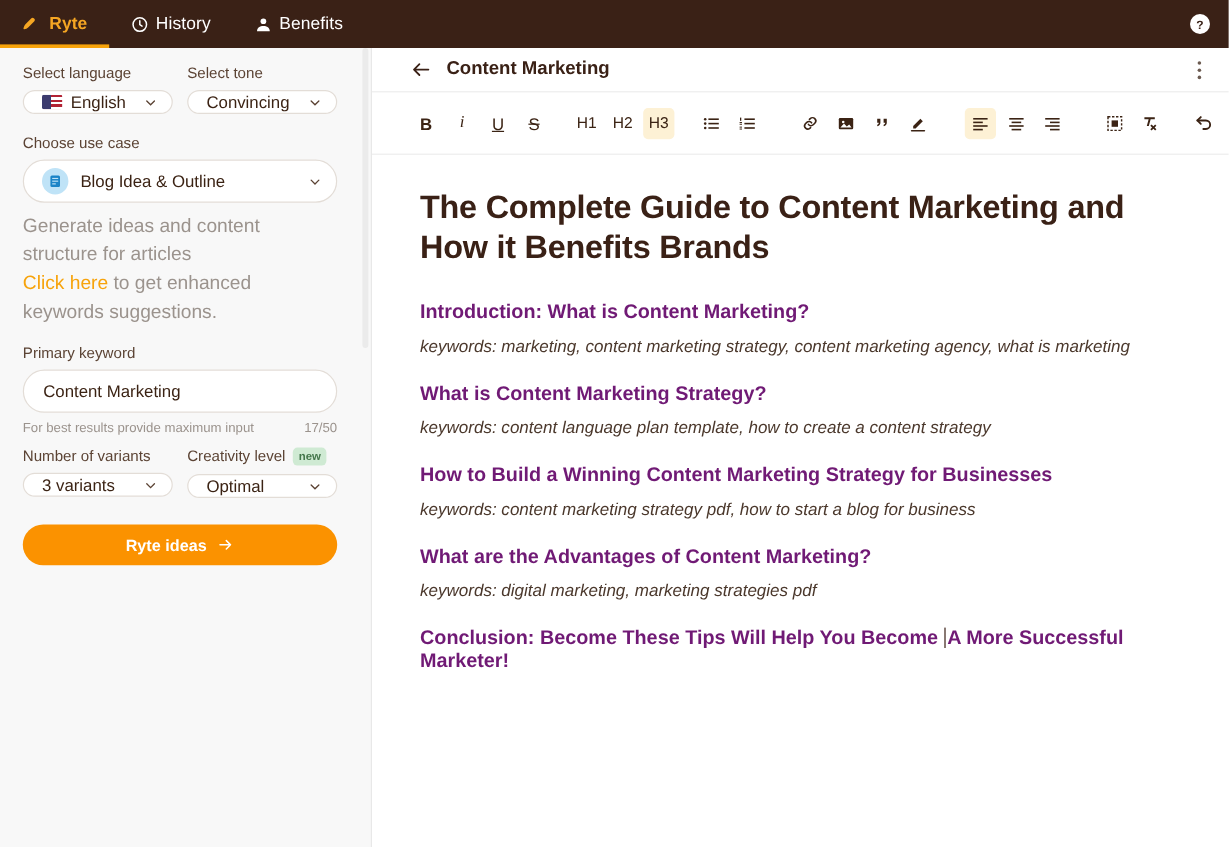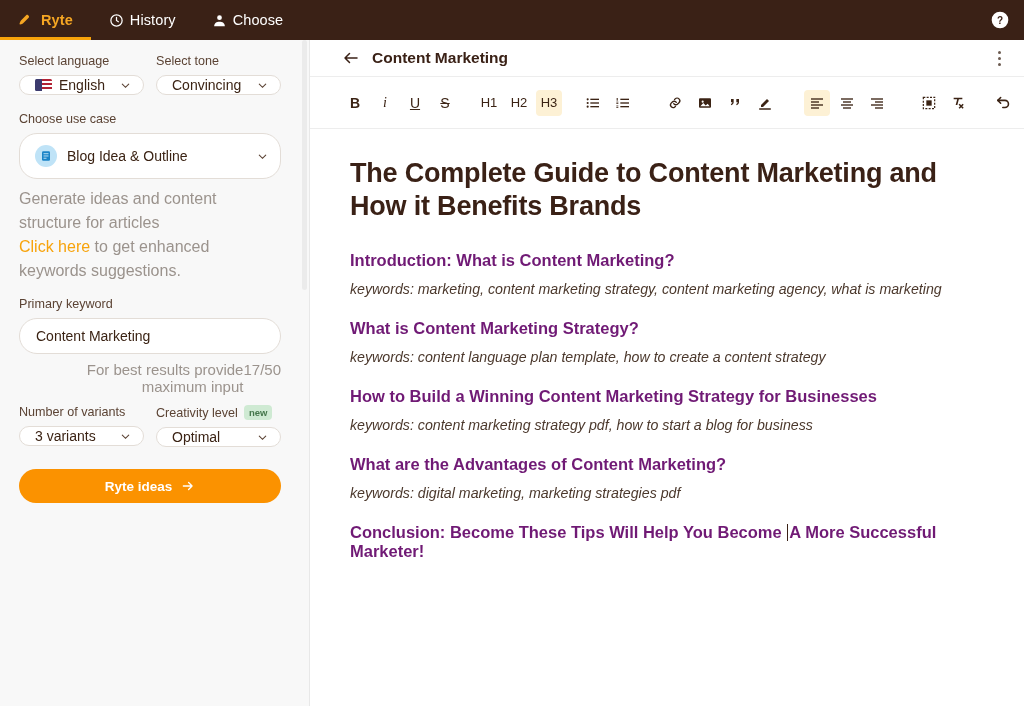--- a/index.html
+++ b/index.html
@@ -61,32 +61,32 @@
     width: 17px; height: 12px; margin-right: 7px; flex: none; border-radius: 1.5px;
     background:
       linear-gradient(90deg,#3c3b6e 0 42%, transparent 42%),
       repeating-linear-gradient(180deg,#b22234 0 2px,#ffffff 2px 4px);
   }
   .usecase-icon {
     width: 22px; height: 22px; border-radius: 50%;
     background: #bfe3f7; margin-right: 10px; flex: none;
     display: flex; align-items: center; justify-content: center;
   }
-  .select.wide { height: 46px; }
+  .select.wide { height: 36px; }
 
   .hint { font-size: 16px; color: #9b938d; margin-top: 8px; line-height: 1.5; }
   .hint a { color: #f7a30b; text-decoration: none; cursor: pointer; }
 
   .text-input {
     height: 36px; border: 1px solid #e3ddd7; border-radius: 19px;
     background: #fff; display: flex; align-items: center; padding: 0 16px;
     font-size: 14px; color: #3b2314;
   }
   .counter-row { display: flex; justify-content: space-between; margin-top: 7px; }
-  .counter-row span { font-size: 15px; color: #9b938d; text-align: right; }
+  .counter-row span { font-size: 11px; color: #9b938d; }
 
   .badge-new {
     display: inline-block; background: #cfead3; color: #45774c;
     font-size: 9.5px; font-weight: bold; border-radius: 4px;
     padding: 2px 5px; margin-left: 6px; vertical-align: 1px;
   }
 
   .cta {
     margin-top: 22px; height: 34px; width: 100%;
     background: #fb9200; border: none; border-radius: 19px;
@@ -156,21 +156,21 @@
     <span>History</span>
   </div>
 
   <div class="nav-item">
     <span class="nav-icon">
       <svg width="15" height="15" viewBox="0 0 24 24" fill="#ffffff">
         <circle cx="12" cy="7.5" r="3.8"></circle>
           <path d="M3.5 21c0-4.7 3.8-7 8.5-7s8.5 2.3 8.5 7z"></path>
       </svg>
     </span>
-    <span>Choose</span>
+    <span>Benefits</span>
   </div>
 
   <div class="help-btn">
     <svg width="20" height="20" viewBox="0 0 24 24" fill="#ffffff">
       <circle cx="12" cy="12" r="10"></circle>
       <text x="12" y="16.5" font-size="12" font-family="Liberation Sans, sans-serif" font-weight="bold" fill="#3a2116" text-anchor="middle">?</text>
     </svg>
   </div>
 </div>
 

